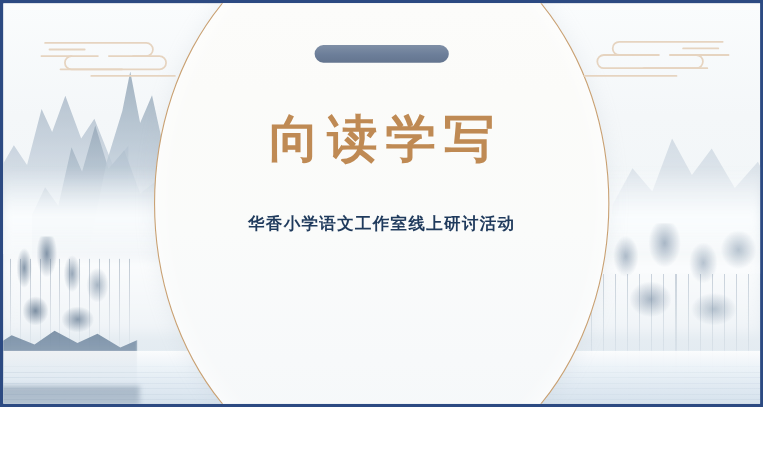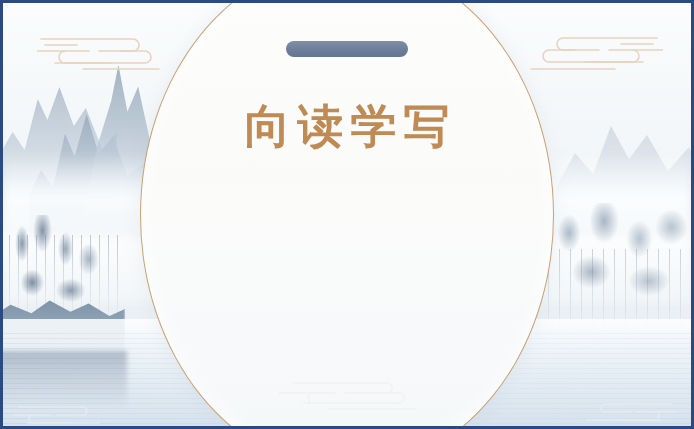--- a/index.html
+++ b/index.html
@@ -5,21 +5,21 @@
   * { margin:0; padding:0; box-sizing:border-box; }
   html,body{
     width:694px; height:429px; overflow:hidden;
     background:#ffffff;
     font-family:"Liberation Sans","DejaVu Sans",sans-serif;
   }
 
   
   #slide-frame{
     position:relative;
-    width:694px; height:429px;
+    width:694px; height:370px;
     border:3px solid #2c4a82;
     background:#f7f9fa;
     overflow:hidden;
   }
 
   
   #landscape-bg{
     position:absolute; inset:0;
     background:
       
@@ -329,15 +329,16 @@
     <svg viewBox="0 0 100 30" fill="none" class="cloud-white" stroke-width="1.6" stroke-linecap="round">
       <path d="M6 7 H72 a4 4 0 0 1 0 8 H46"></path>
       <path d="M0 15 H40"></path>
       <path d="M22 15 a4 4 0 0 0 0 8 H58"></path>
       <path d="M16 23 H90"></path>
     </svg>
   </div>
 
   <div id="title-block">
     <div id="main-title">向读学写</div>
+    <div id="event-line">华香小学语文工作室线上研讨活动</div>
   </div>
 
 </div>
 
 </body></html>

